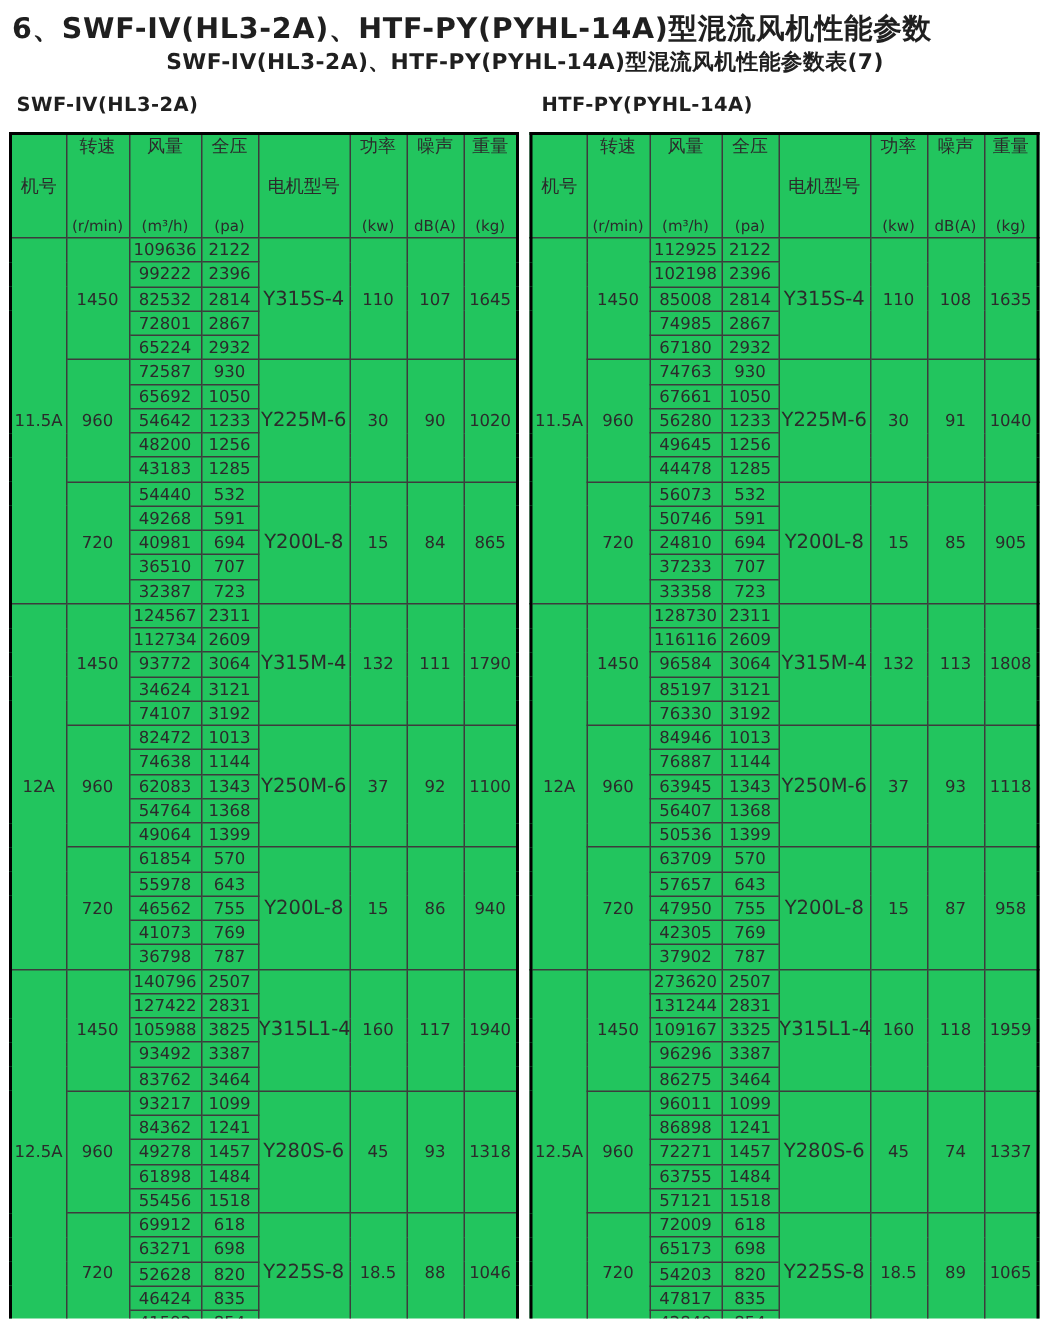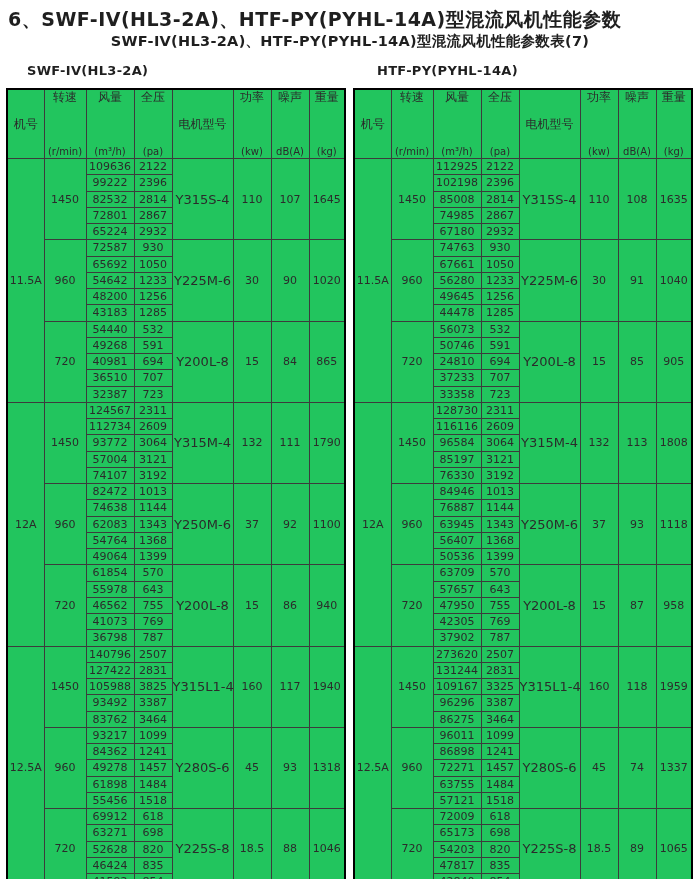--- a/index.html
+++ b/index.html
@@ -14,21 +14,21 @@
     margin:6px 0 0 8px;
     font-size:19px;line-height:26px;font-weight:700;color:#1f1f1f;
     letter-spacing:0.5px;white-space:nowrap;
   }
   .subtitle{
     margin-top:0;text-align:center;
     font-size:14.5px;font-weight:700;color:#1f1f1f;letter-spacing:0.3px;
   }
   .captions{display:flex;margin-top:12px;}
   .captions span{
-    display:block;width:50%;box-sizing:border-box;padding-left:27px;
+    display:block;width:50%;box-sizing:border-box;padding-left:11px;
     font-size:13px;font-weight:700;color:#1f1f1f;letter-spacing:0.3px;
   }
   .tables{display:flex;gap:7px;padding:0 6px;margin-top:10px;}
   table.spec-table{
     border-collapse:collapse;table-layout:fixed;
     width:338px;border:2px solid #000000;background:#22c55e;
   }
   table.spec-table th, table.spec-table td{
     border:1px solid #3c3c3c;text-align:center;vertical-align:middle;
     padding:0;overflow:hidden;white-space:nowrap;
@@ -186,21 +186,21 @@
           </tr>
           <tr>
             <td>112734</td>
             <td>2609</td>
           </tr>
           <tr>
             <td>93772</td>
             <td>3064</td>
           </tr>
           <tr>
-            <td>57004</td>
+            <td>34624</td>
             <td>3121</td>
           </tr>
           <tr>
             <td>74107</td>
             <td>3192</td>
           </tr>
           <tr>
             <td class="rpm-cell" rowspan="5">960</td>
             <td>82472</td>
             <td>1013</td>

